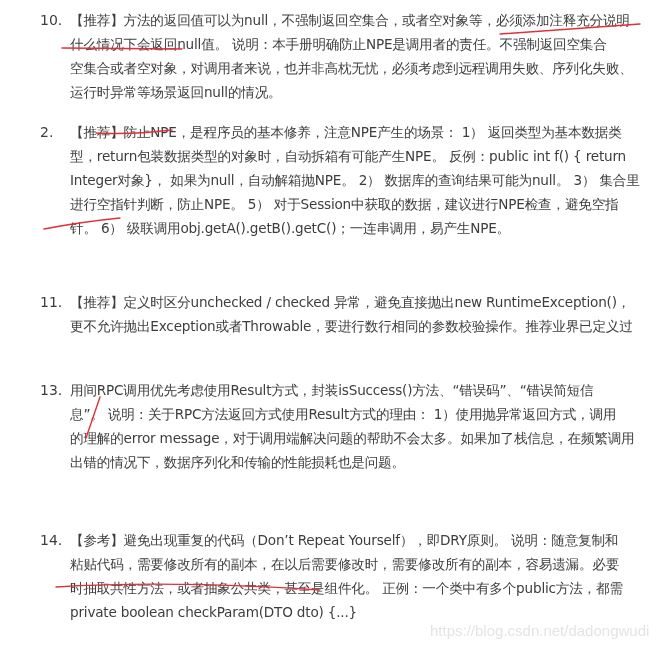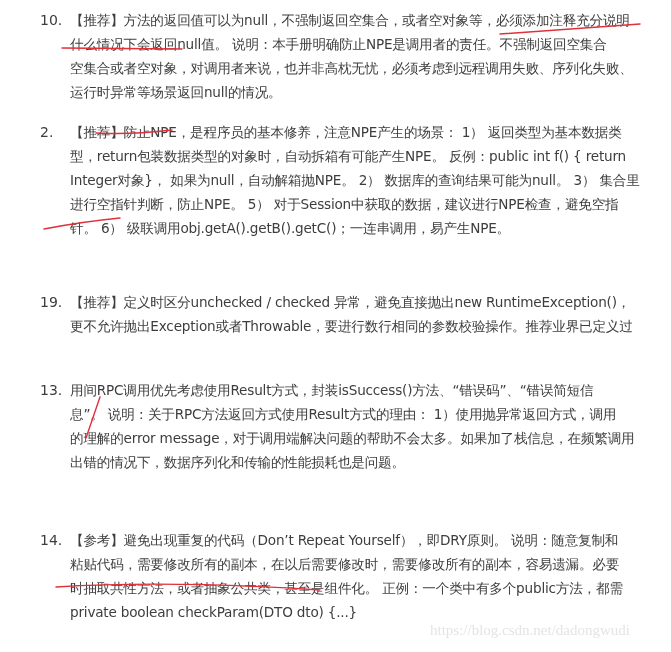--- a/index.html
+++ b/index.html
@@ -2,21 +2,21 @@
 <html><head>
 <meta charset="utf-8">
 <style>
   html, body { margin:0; padding:0; background:#ffffff; }
   body { width:671px; height:652px; position:relative; overflow:hidden;
          font-family:"DejaVu Sans","Liberation Sans",sans-serif; color:#3d3d3d; }
   .item { position:absolute; left:0; width:671px; }
   .num { position:absolute; left:22px; top:0; font-size:14px; line-height:24px;margin-left:18px; }
   .body { position:absolute; left:46px; width:615px;margin-left:24px; }
   .line { display:block; height:24px; line-height:24px; font-size:13.6px; white-space:nowrap; letter-spacing:-0.2px; }
-  .watermark { position:absolute; left:430px; top:622px; font-family:Liberation Serif, serif; font-size:15px; color:#e4e4e4; }
+  .watermark { position:absolute; left:430px; top:622px; font-family:Liberation Sans, sans-serif; font-size:15px; color:#e4e4e4; }
   svg.annot { position:absolute; left:0; top:0; width:671px; height:652px; pointer-events:none; }
 </style>
 </head>
 <body>
 
 <div class="item" style="top:8px;">
   <span class="num">10.</span>
   <div class="body">
     <span class="line">【推荐】方法的返回值可以为null，不强制返回空集合，或者空对象等，必须添加注释充分说明</span>
     <span class="line">什么情况下会返回null值。 说明：本手册明确防止NPE是调用者的责任。不强制返回空集合</span>
@@ -30,21 +30,21 @@
   <div class="body">
     <span class="line">【推荐】防止NPE，是程序员的基本修养，注意NPE产生的场景： 1） 返回类型为基本数据类</span>
     <span class="line">型，return包装数据类型的对象时，自动拆箱有可能产生NPE。 反例：public int f() { return</span>
     <span class="line">Integer对象}， 如果为null，自动解箱抛NPE。 2） 数据库的查询结果可能为null。 3） 集合里</span>
     <span class="line">进行空指针判断，防止NPE。 5） 对于Session中获取的数据，建议进行NPE检查，避免空指</span>
     <span class="line">针。 6） 级联调用obj.getA().getB().getC()；一连串调用，易产生NPE。</span>
   </div>
 </div>
 
 <div class="item" style="top:290px;">
-  <span class="num">19.</span>
+  <span class="num">11.</span>
   <div class="body">
     <span class="line">【推荐】定义时区分unchecked / checked 异常，避免直接抛出new RuntimeException()，</span>
     <span class="line">更不允许抛出Exception或者Throwable，要进行数行相同的参数校验操作。推荐业界已定义过</span>
   </div>
 </div>
 
 <div class="item" style="top:378px;">
   <span class="num">13.</span>
   <div class="body">
     <span class="line">用间RPC调用优先考虑使用Result方式，封装isSuccess()方法、“错误码”、“错误简短信</span>

